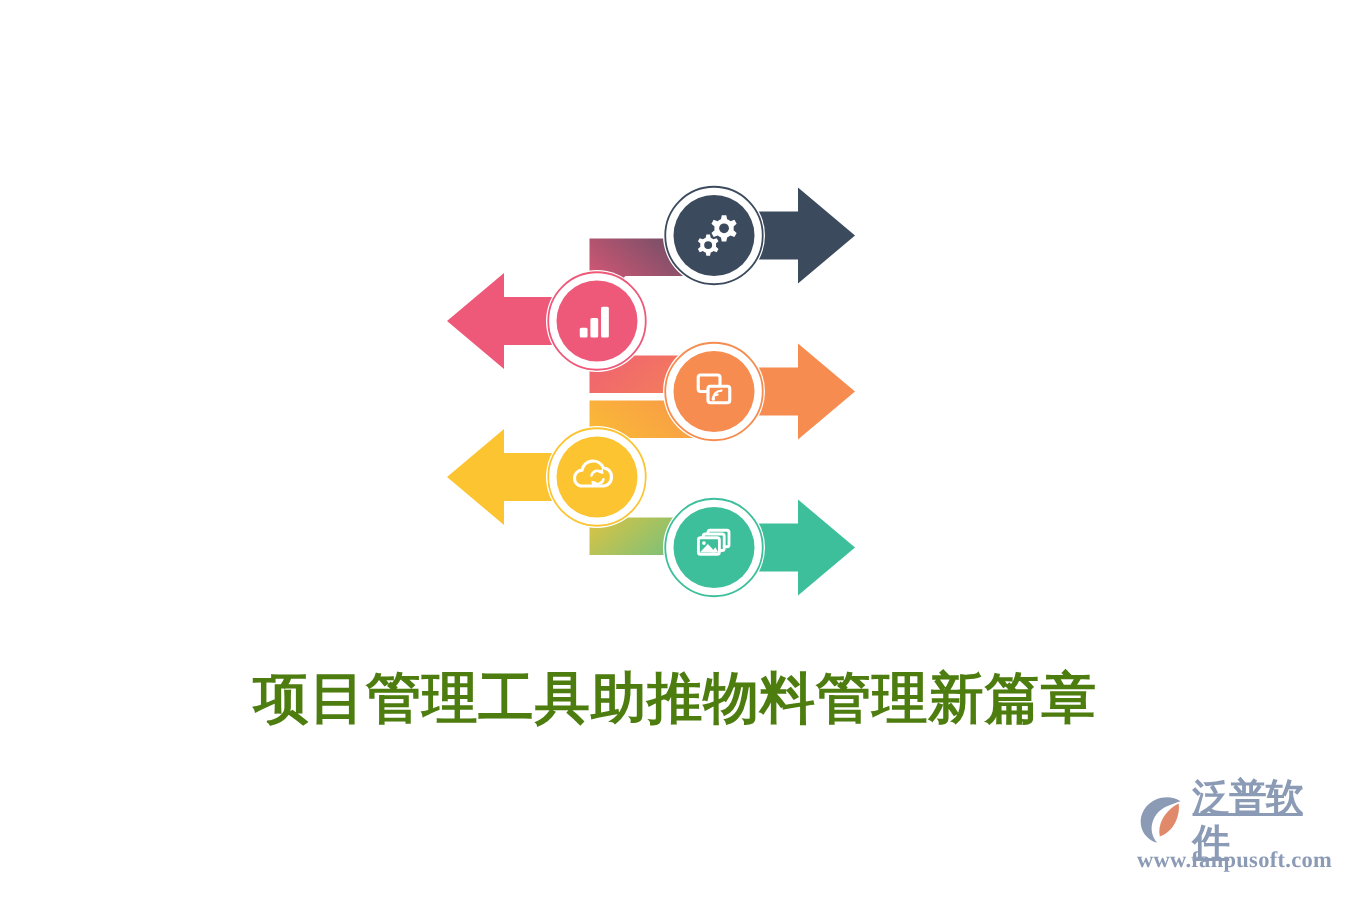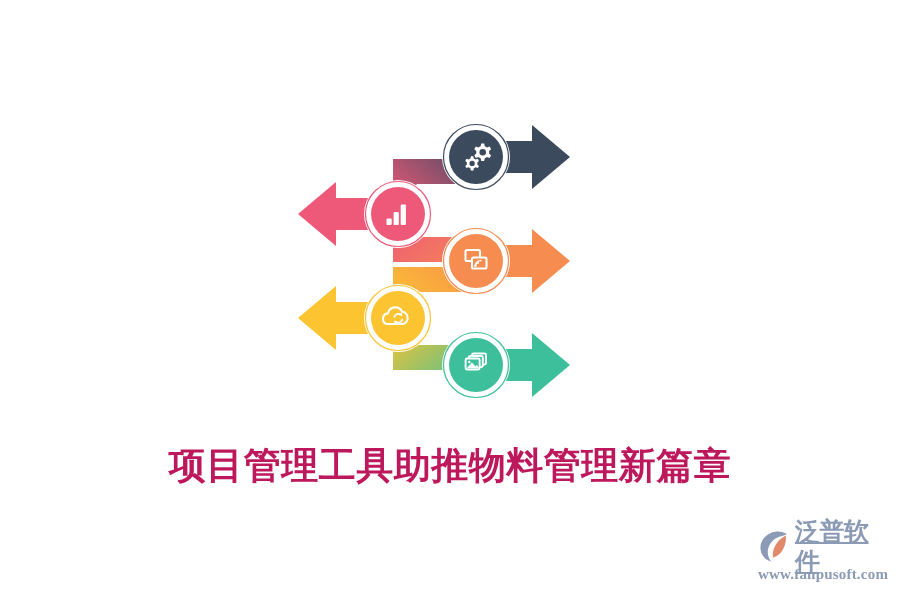--- a/index.html
+++ b/index.html
@@ -34,21 +34,21 @@
   #page-title {
     position: absolute;
     left: 0;
     top: 438px;
     width: 900px;
     text-align: center;
     font-family: "DejaVu Sans", "Liberation Sans", sans-serif;
     font-size: 37px;
     font-weight: 700;
     letter-spacing: 0.5px;
-    color: #be185d;
+    color: #4d7c0f;
     line-height: 56px;
     white-space: nowrap;
   }
   #watermark {
     position: absolute;
     right: 12px;
     bottom: 12px;
     width: 130px;
     height: 58px;
   }

